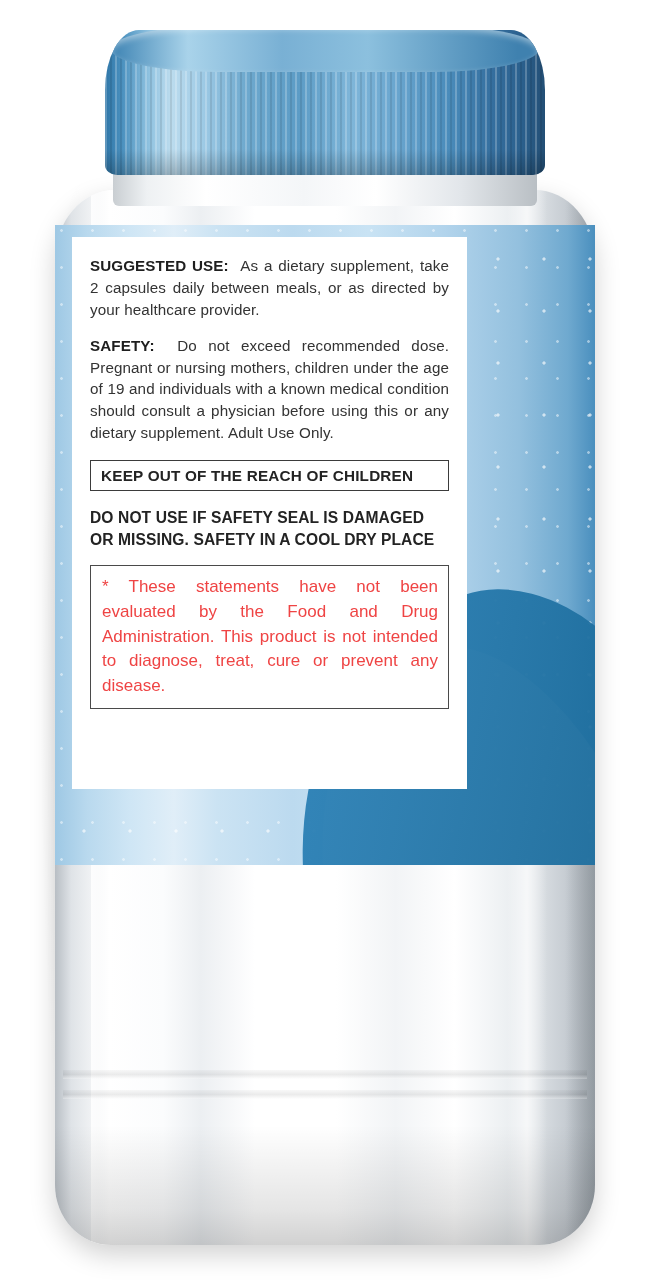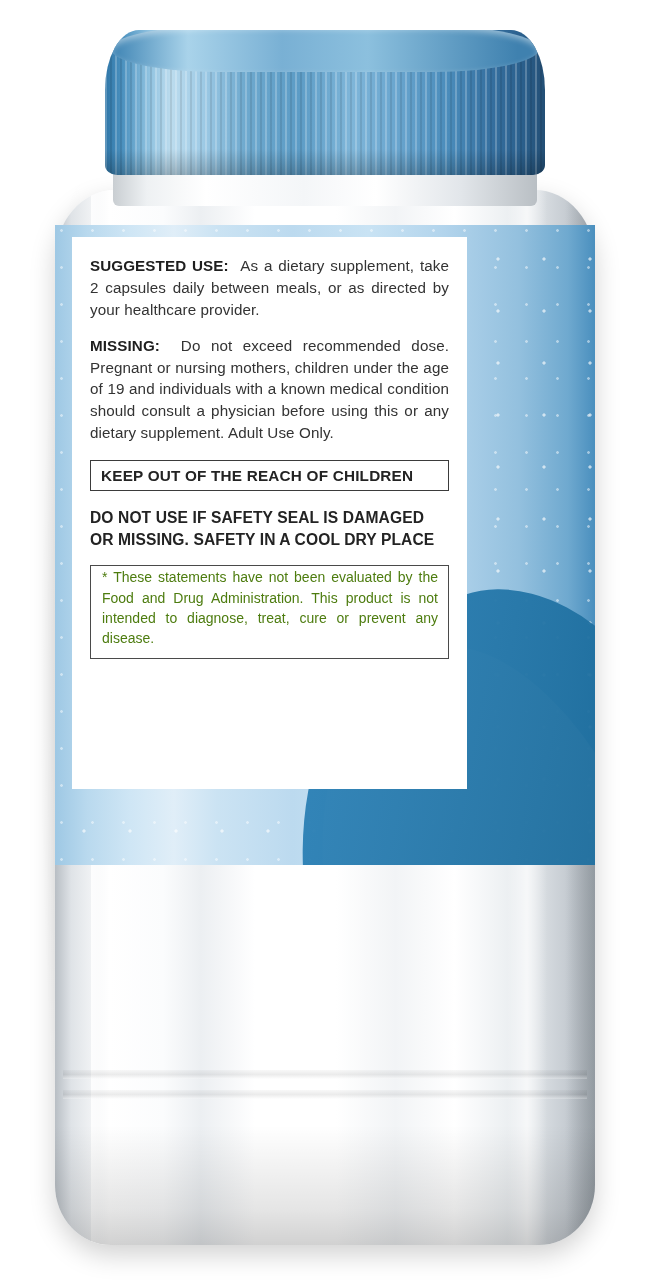--- a/index.html
+++ b/index.html
@@ -200,25 +200,25 @@
     font-size: 15.6px;
     font-weight: bold;
     line-height: 1.42;
     letter-spacing: .1px;
     color: #232323;
     margin: 0 0 14px 0;
   }
 
   .disclaimer {
     border: 1.4px solid #4a4a4a;
-    padding: 1px 10px 9px 11px;
-    font-size: 14px;
+    padding: 9px 10px 9px 11px;
+    font-size: 17px;
     line-height: 1.45;
     text-align: justify;
-    color: #4d7c0f;
+    color: #ef4444;
   }
 
   
   .ridge {
     position:absolute; left: 8px; width: 524px; height: 9px;
     background: linear-gradient(180deg, rgba(0,0,0,0.05), rgba(0,0,0,0.14), rgba(255,255,255,0.5));
     opacity: .55;
   }
   .bottom-shade {
     position:absolute; left: 0; right:0; bottom: 0; height: 120px;
@@ -271,21 +271,21 @@
   </div>
 
   <div class="panel">
     <div class="panel-inner">
 
       <p class="para">
         <span class="hdr space-after">SUGGESTED USE:</span><span>As a dietary supplement, take 2 capsules daily between meals, or as directed by your healthcare provider.</span>
       </p>
 
       <p class="para">
-        <span class="hdr space-after">MISSING:</span><span>Do not exceed recommended dose. Pregnant or nursing mothers, children under the age of 19 and individuals with a known medical condition should consult a physician before using this or any dietary supplement. Adult Use Only.</span>
+        <span class="hdr space-after">SAFETY:</span><span>Do not exceed recommended dose. Pregnant or nursing mothers, children under the age of 19 and individuals with a known medical condition should consult a physician before using this or any dietary supplement. Adult Use Only.</span>
       </p>
 
       <div class="boxline">KEEP OUT OF THE REACH OF CHILDREN</div>
 
       <div class="strong-block">DO NOT USE IF SAFETY SEAL IS DAMAGED OR MISSING. SAFETY IN A COOL DRY PLACE</div>
 
       <div class="disclaimer">* These statements have not been evaluated by the Food and Drug Administration. This product is not intended to diagnose, treat, cure or prevent any disease.</div>
 
     </div>
   </div>

